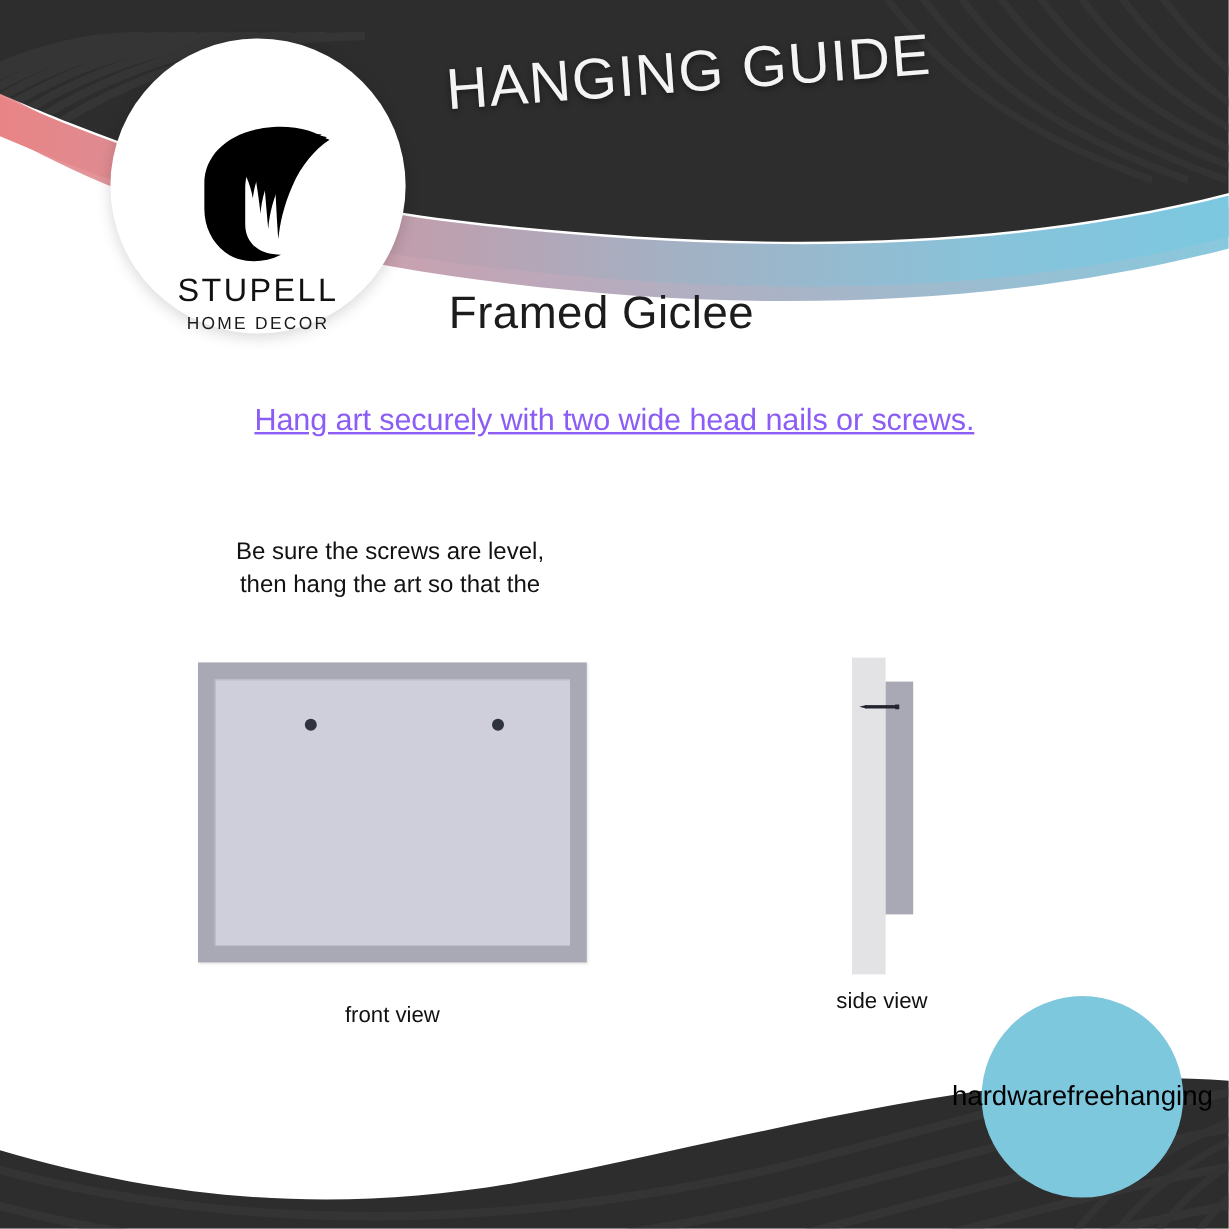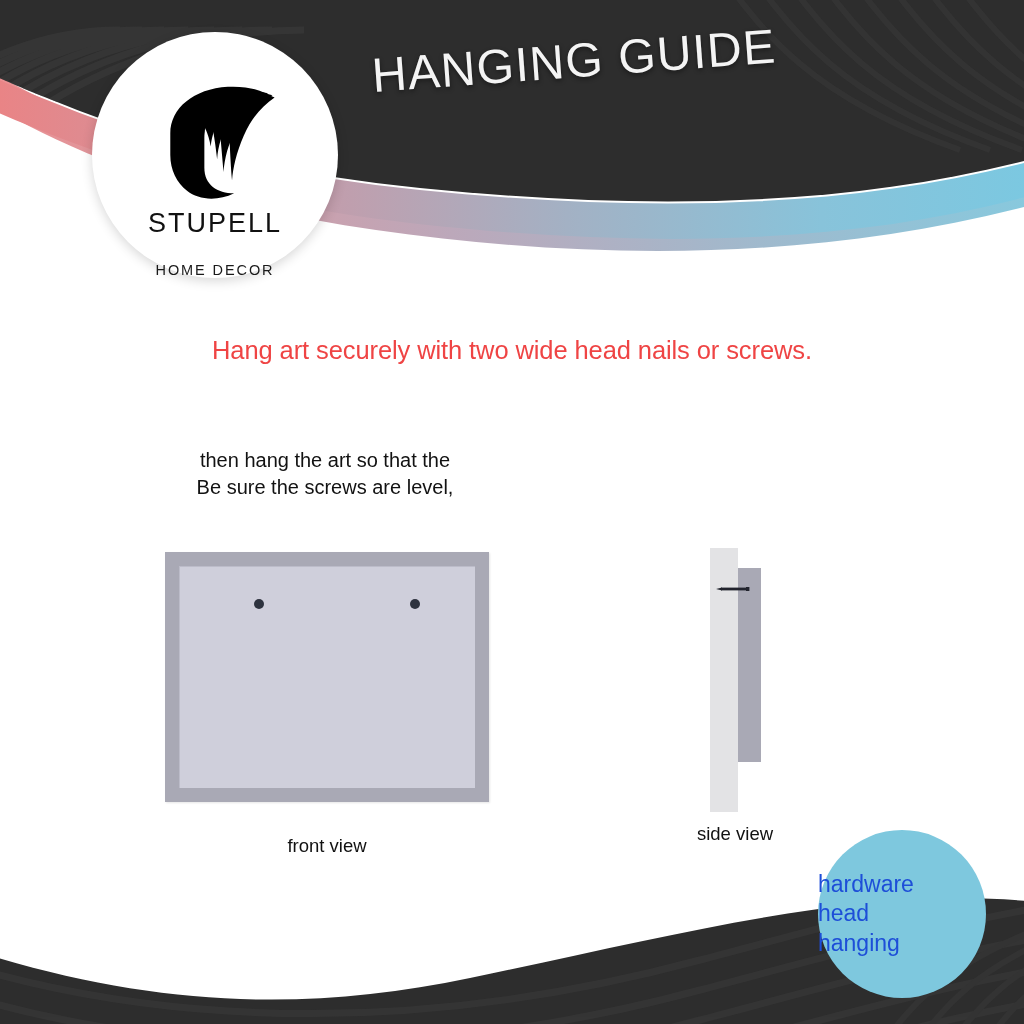--- a/index.html
+++ b/index.html
@@ -59,21 +59,21 @@
     color: #111111;
     font-weight: 400;
     line-height: 1;
     margin-top: 4px;
     font-family: "Liberation Sans", sans-serif;
   }
   .logo-sub {
     font-size: 14.5px;
     letter-spacing: 1.9px;
     color: #1a1a1a;
-    margin-top: 25px;
+    margin-top: 6px;
     font-weight: 400;
     font-family: "Liberation Sans", sans-serif;
   }
 
   
   .header-title {
     position: absolute;
     left: 372px;
     top: 48px;
     width: 510px;
@@ -101,24 +101,25 @@
   }
 
   
   .main-instruction {
     position: absolute;
     left: 0;
     top: 336px;
     width: 1024px;
     text-align: center;
     font-size: 25.5px;
-    color: #ef4444;
+    color: #8b5cf6;
     font-weight: 400;
     letter-spacing: -0.1px;
     font-family: "Liberation Sans", sans-serif;
+    text-decoration: underline;
   }
 
   
   .caption {
     position: absolute;
     text-align: center;
     font-size: 20px;
     line-height: 1.33;
     color: #121212;
     font-family: "Liberation Sans", sans-serif;
@@ -206,24 +207,23 @@
   
   .hw-badge {
     position: absolute;
     left: 818px;
     top: 830px;
     width: 168px;
     height: 168px;
     border-radius: 50%;
     background: #7ec8de;
     display: flex;
-    flex-direction: column;
-    align-items: flex-start;
+    align-items: center;
     justify-content: center;
-    color: #1d4ed8;
+    color: #000000;
     font-size: 23px;
     line-height: 1.28;
     text-align: center;
     font-family: "Liberation Sans", sans-serif;
   }
   .hw-line { display: block; }
 </style>
 </head>
 <body>
 
@@ -340,26 +340,27 @@
         <path d="M72,22 C84,16 100,15 116,22 C104,30 94,42 87,58
                  C80,74 77,88 76,100 C74,76 73,42 72,22 Z"></path>
       </g>
     </svg>
     <div class="logo-word">STUPELL</div>
     <div class="logo-sub">HOME DECOR</div>
   </div>
 
   <div class="header-title">HANGING GUIDE</div>
 
+  <div class="product-type">Framed Giclee</div>
 
   <div class="main-instruction">Hang art securely with two wide head nails or screws.</div>
 
   <div class="caption" id="caption-front">
+    <span class="caption-line">Be sure the screws are level,</span>
     <span class="caption-line">then hang the art so that the</span>
-    <span class="caption-line">Be sure the screws are level,</span>
   </div>
 
   <div class="caption" id="caption-side">
   </div>
 
   <div class="front-frame">
     <div class="front-mat">
       <div class="screw-dot" id="screw-dot-left"></div>
       <div class="screw-dot" id="screw-dot-right"></div>
     </div>
@@ -370,17 +371,17 @@
   <div class="side-frame"></div>
   <svg class="side-nail" viewBox="0 0 36 4" xmlns="http://www.w3.org/2000/svg">
     <polygon points="0,2.0 6,0.6 6,3.4" fill="#22242e"></polygon>
     <rect x="5" y="0.6" width="26" height="2.8" fill="#22242e"></rect>
     <rect x="30" y="-1.6" width="3.4" height="7.2" fill="#22242e"></rect>
   </svg>
   <div class="view-label" id="label-side">side view</div>
 
   <div class="hw-badge">
     <span class="hw-line">hardware</span>
-    <span class="hw-line">head</span>
+    <span class="hw-line">free</span>
     <span class="hw-line">hanging</span>
   </div>
 
 </div>
 
 </body></html>

